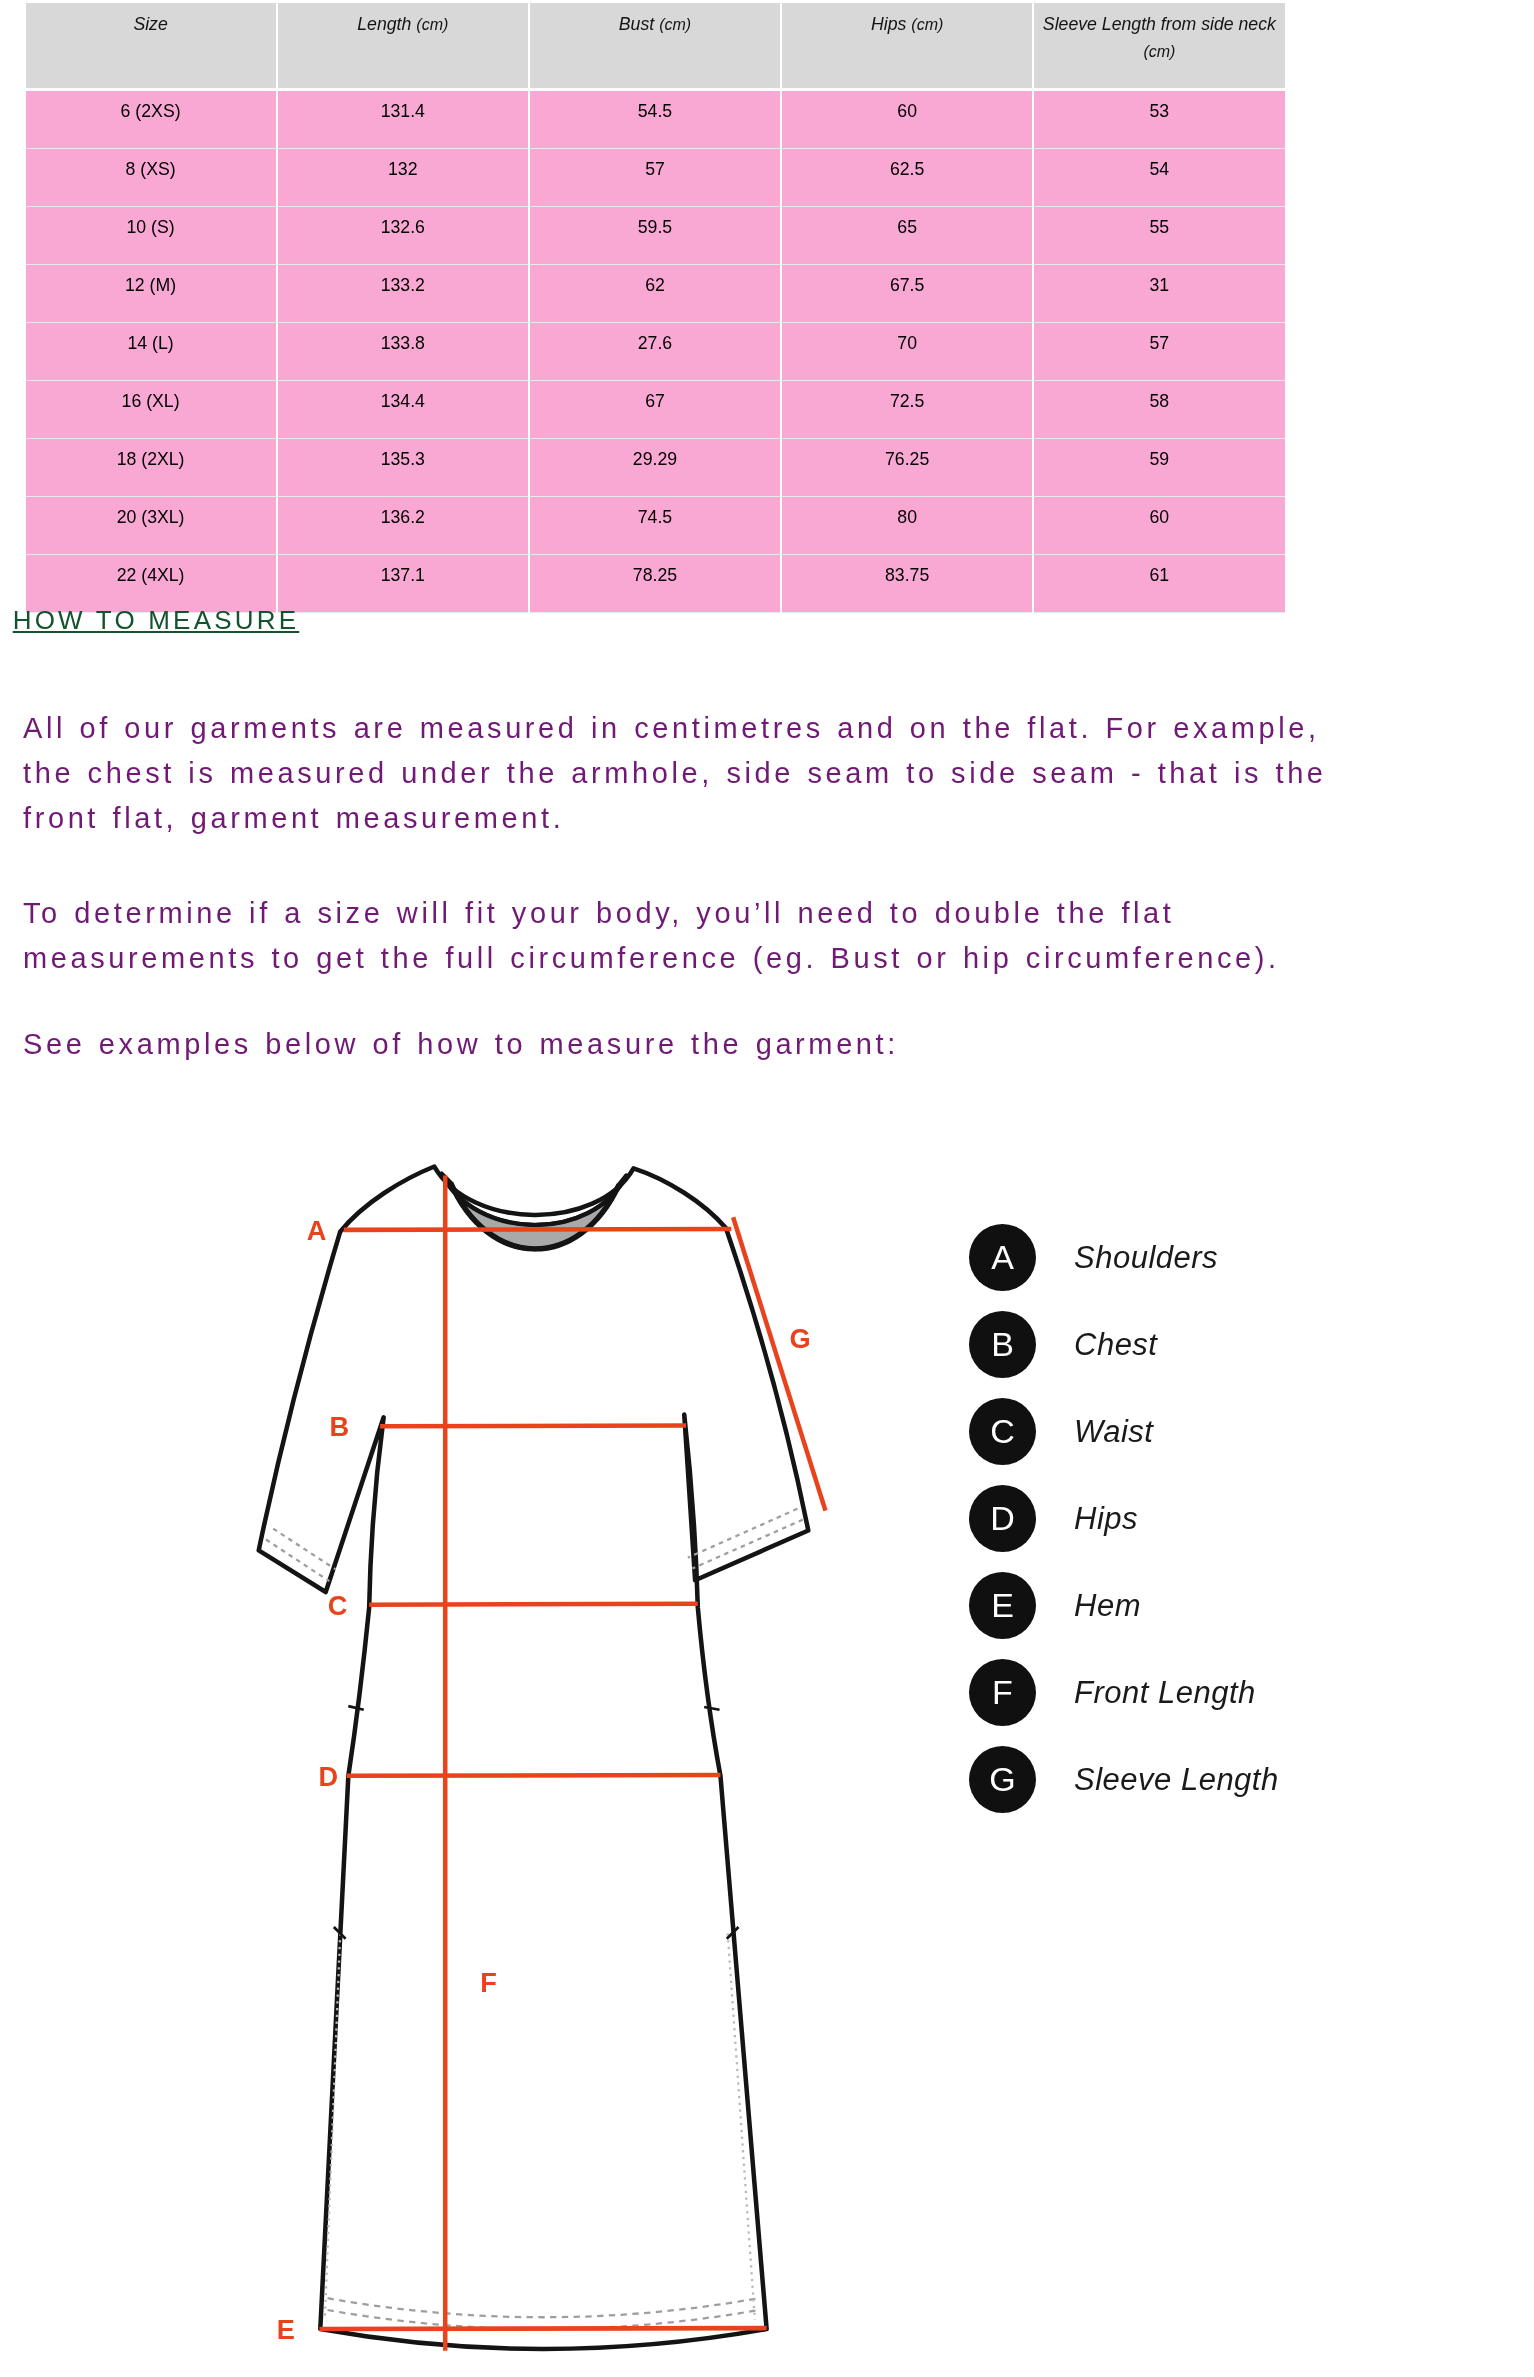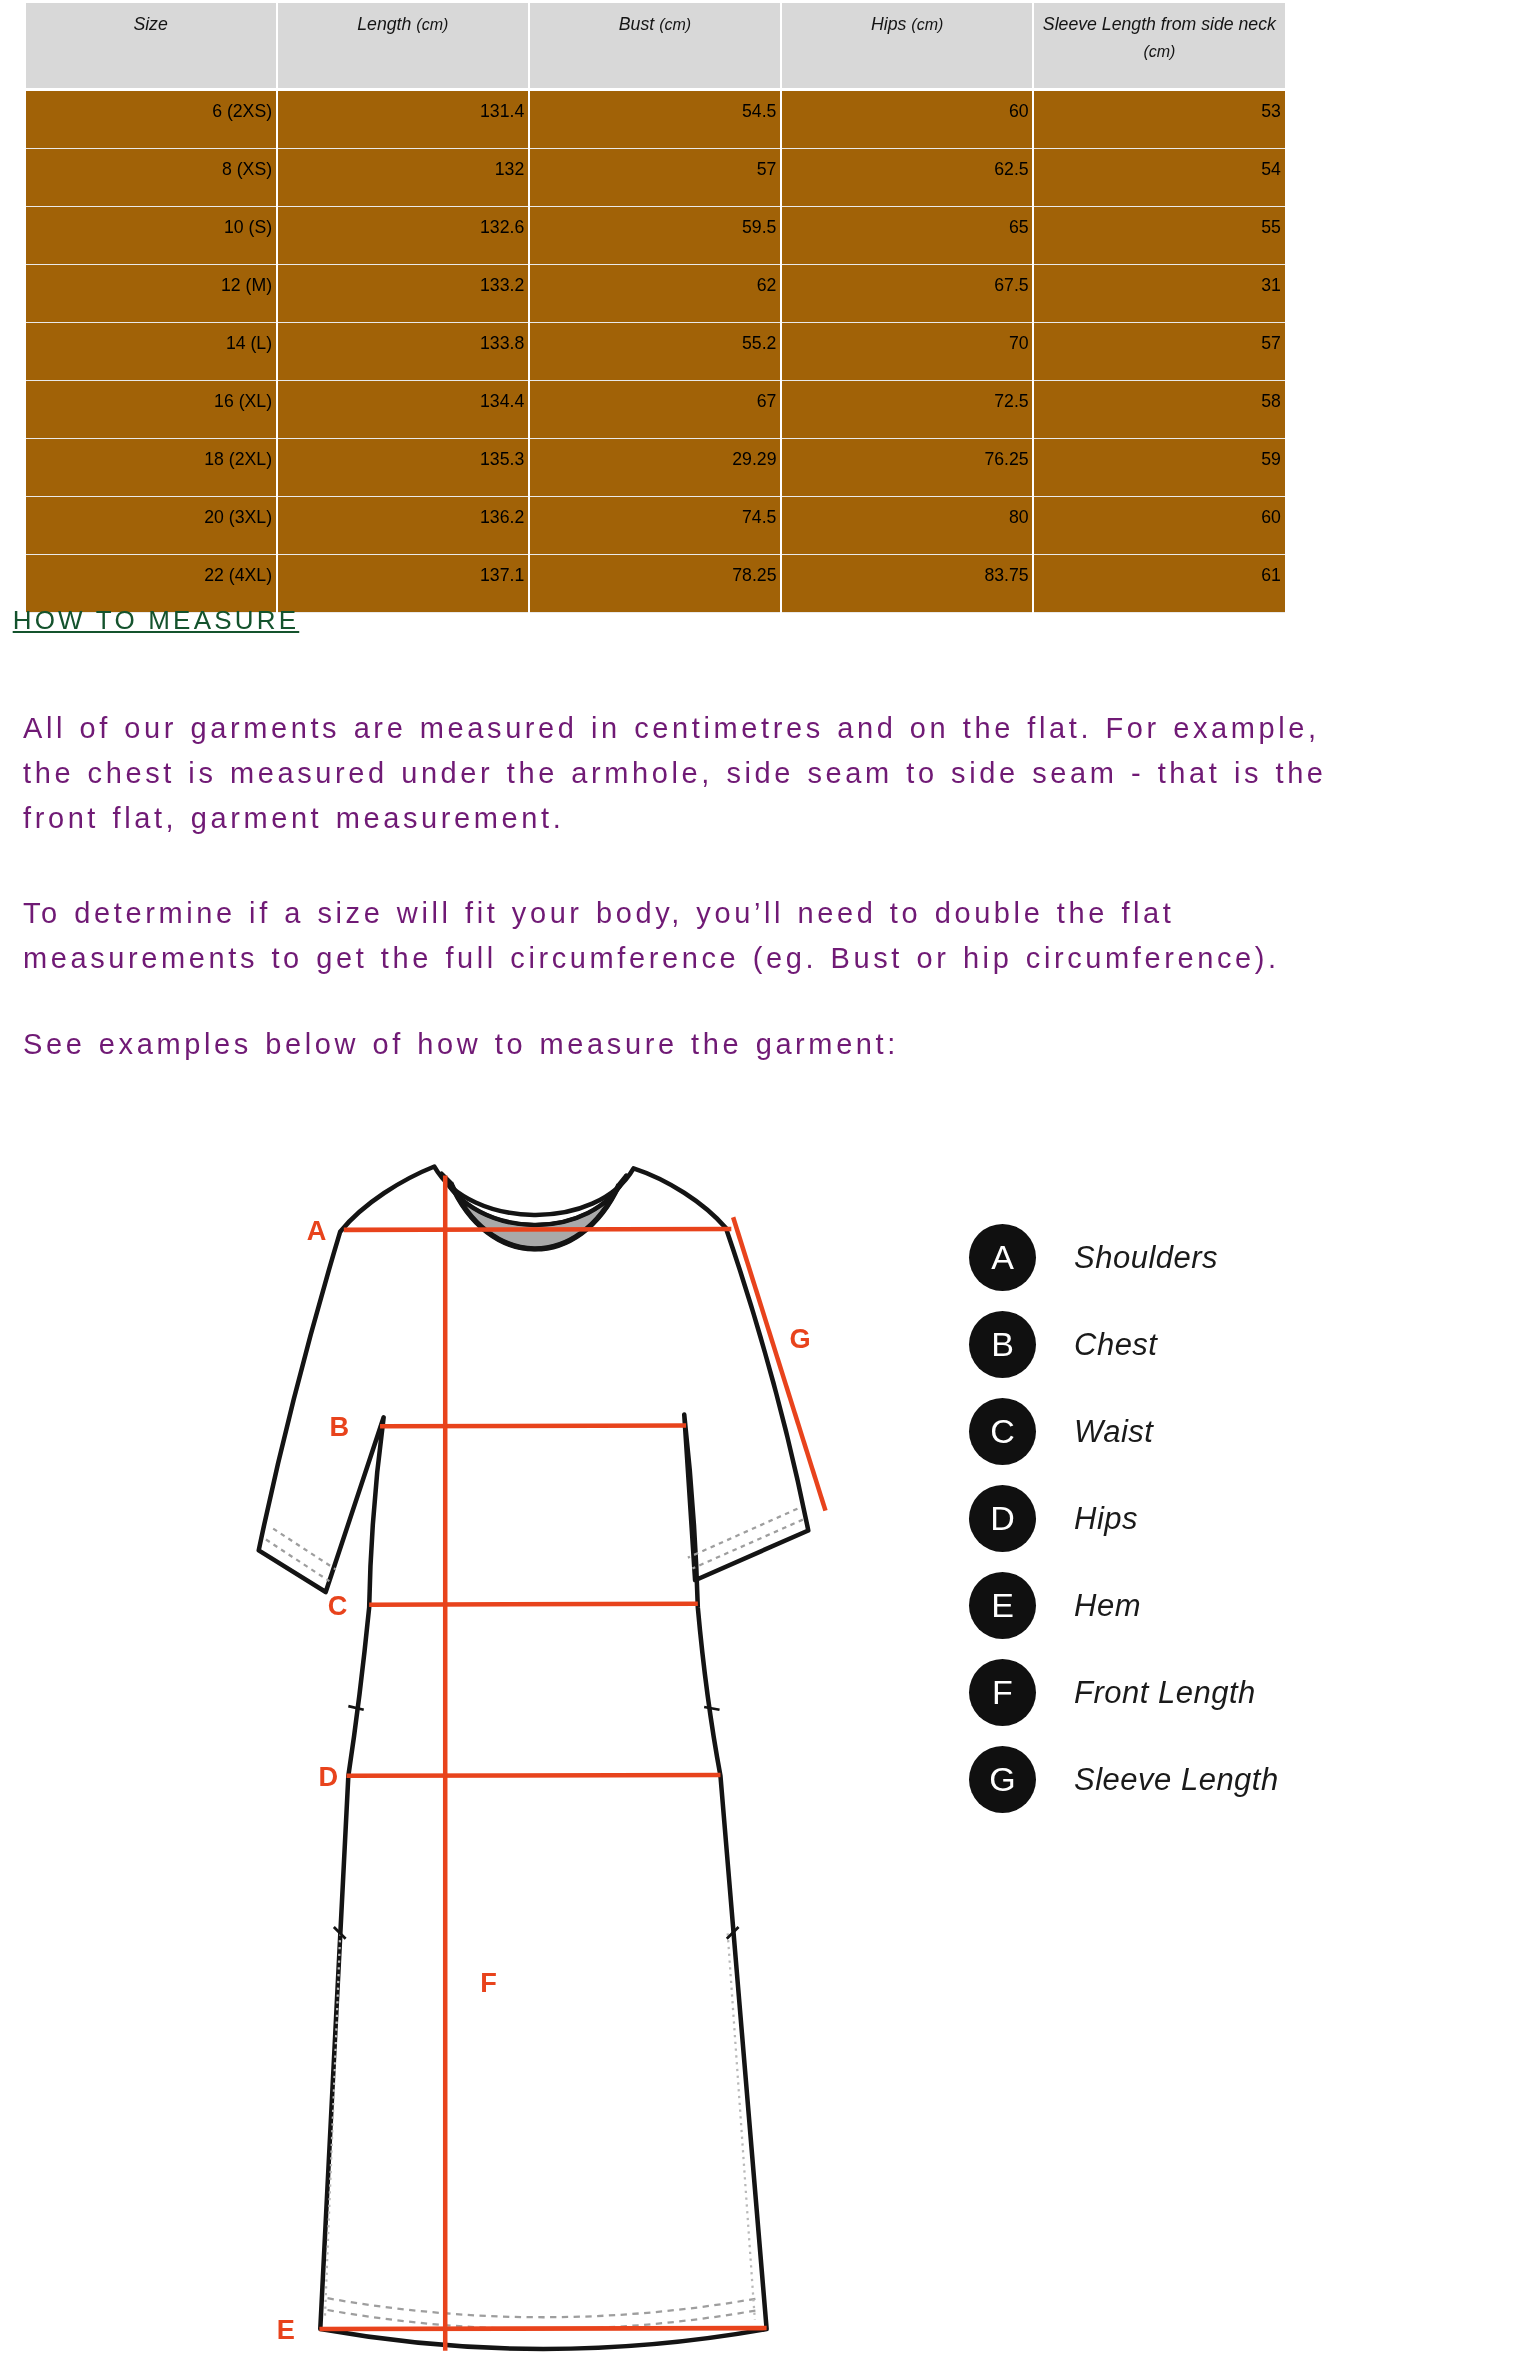--- a/index.html
+++ b/index.html
@@ -9,22 +9,22 @@
   
   .size-table-wrap{position:absolute;left:23.5px;top:2.7px;width:1263px;}
   table.size-table{width:100%;border-collapse:separate;border-spacing:2.7px 0;table-layout:fixed;}
   table.size-table th{
     background:#d8d8d8;height:78px;vertical-align:top;padding:7.2px 5.4px 0 5.4px;
     font-style:italic;font-weight:400;font-size:17.7px;line-height:28px;color:#141414;
     text-align:center;overflow:hidden;border-bottom:3.6px solid #ffffff;}
   table.size-table th .hu{font-size:16px;}
   table.size-table th .hu-block{display:block;}
   table.size-table td{
-    background:#a16207;height:47px;vertical-align:top;padding:10px 3.6px 0 3.6px;
-    font-size:17.7px;color:#000;text-align:right;border-bottom:1.8px solid #e9e9e9;}
+    background:#f9a8d4;height:47px;vertical-align:top;padding:10px 3.6px 0 3.6px;
+    font-size:17.7px;color:#000;text-align:center;border-bottom:1.8px solid #e9e9e9;}
 
   
   .htm-heading{position:absolute;left:12.7px;top:605px;font-size:26px;font-weight:400;
     letter-spacing:3.2px;color:#14532d;text-decoration:underline;}
   .htm-p{position:absolute;left:23px;width:1322px;font-size:29px;font-weight:300;
     color:#701a75;letter-spacing:3.6px;word-spacing:1.8px;line-height:45px;}
   .p1{top:677px;}
   .p2{top:862px;}
   .p3{top:993px;}
 
@@ -79,21 +79,21 @@
         <tr>
           <td>12 (M)</td>
           <td>133.2</td>
           <td>62</td>
           <td>67.5</td>
           <td>31</td>
         </tr>
         <tr>
           <td>14 (L)</td>
           <td>133.8</td>
-          <td>55.2</td>
+          <td>27.6</td>
           <td>70</td>
           <td>57</td>
         </tr>
         <tr>
           <td>16 (XL)</td>
           <td>134.4</td>
           <td>67</td>
           <td>72.5</td>
           <td>58</td>
         </tr>

